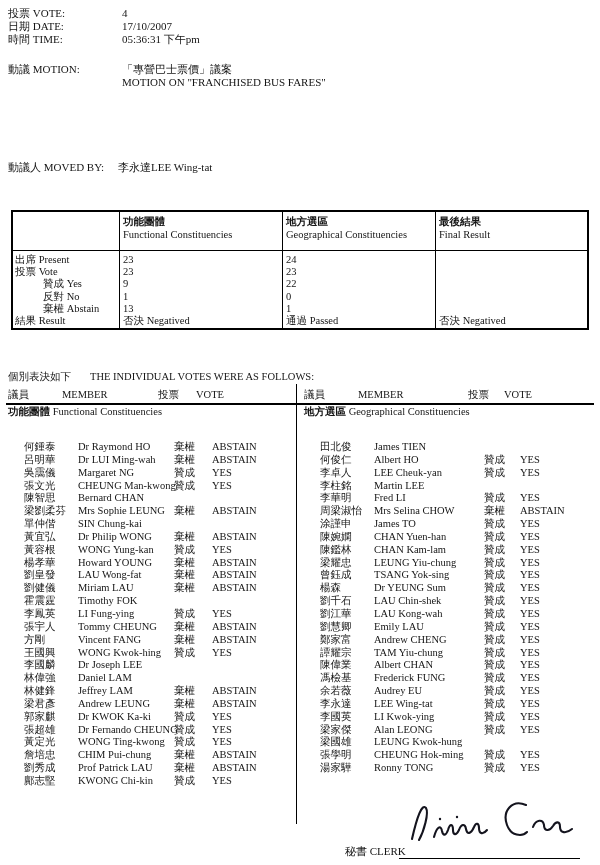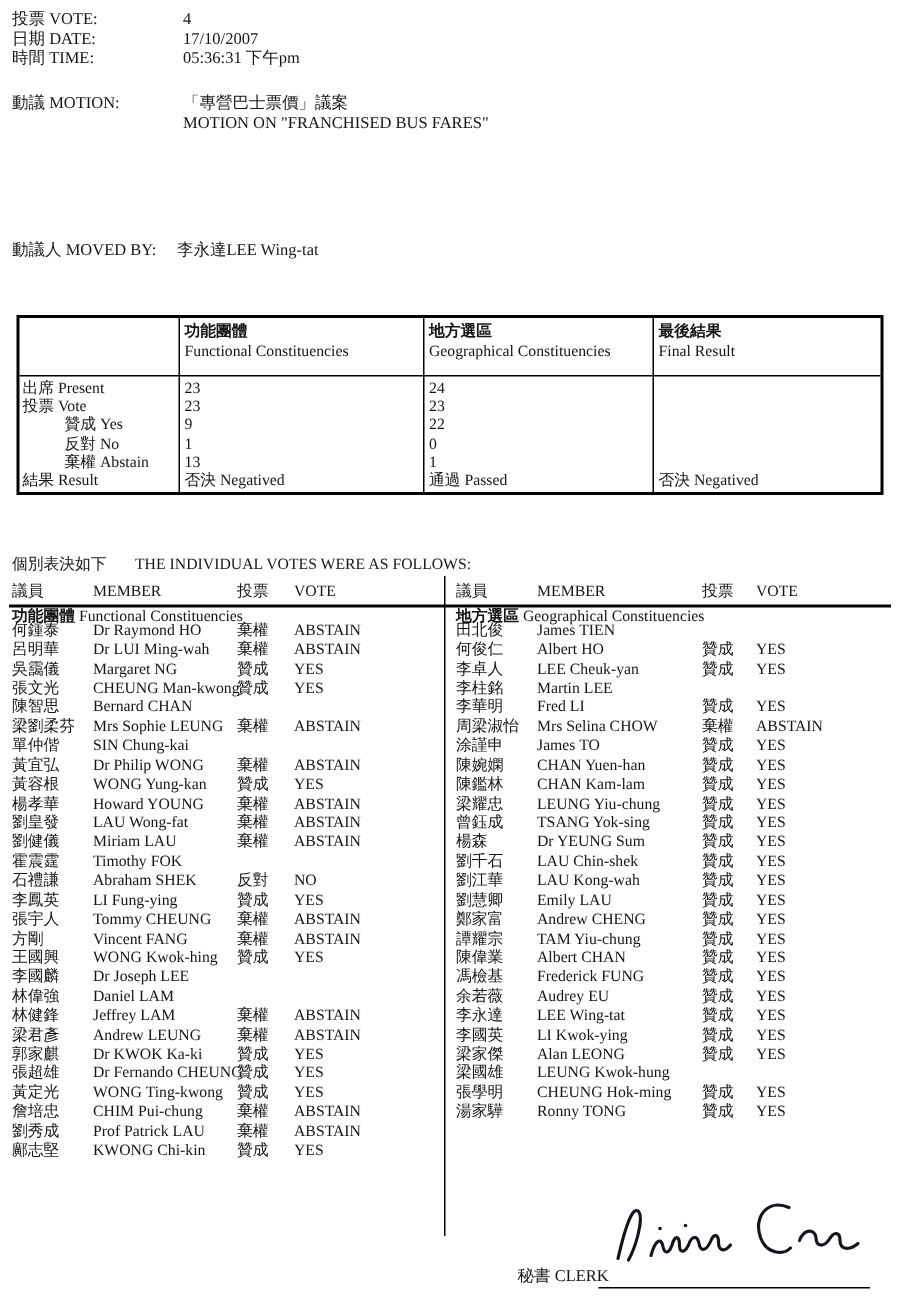--- a/index.html
+++ b/index.html
@@ -30,21 +30,21 @@
   .srow.indent .s-label{left:30px;}
   .s-fc{left:110px}.s-gc{left:273px}.s-fr{left:426px}
 
   
   .ind-title{position:absolute;top:371px;font-size:10.5px;white-space:nowrap;}
   .colhead{position:absolute;top:389px;font-size:10.5px;white-space:nowrap;text-align:right;}
   .head-rule{position:absolute;left:6px;top:403px;width:588px;border-top:2px solid #000;}
   .vdivider{position:absolute;left:296px;top:384px;height:440px;width:0;border-left:1.5px solid #000;}
   .group-title{position:absolute;top:406px;white-space:nowrap;}
   .group-title .zh{font-weight:bold;}
-  .mlist{position:absolute;top:415px;}
+  .mlist{position:absolute;top:441px;margin-left:16px;}
   #list-left{left:6px;width:288px;}
   #list-right{left:300px;width:294px;}
   .mrow{position:relative;height:12.85px;white-space:nowrap;}
   .mrow span{position:absolute;top:0;}
   #list-left .c-zh{left:2px}   #list-left .c-en{left:56px}
   #list-left .c-vzh{left:152px}#list-left .c-ven{left:190px}
   #list-right .c-zh{left:4px}  #list-right .c-en{left:58px}
   #list-right .c-vzh{left:168px}#list-right .c-ven{left:204px}
 
   
@@ -248,26 +248,20 @@
       <span class="c-ven">ABSTAIN</span>
     </div>
 
     <div class="mrow">
       <span class="c-zh">霍震霆</span>
       <span class="c-en">Timothy FOK</span>
       <span class="c-vzh"></span>
       <span class="c-ven"></span>
     </div>
 
-    <div class="mrow">
-      <span class="c-zh">石禮謙</span>
-      <span class="c-en">Abraham SHEK</span>
-      <span class="c-vzh">反對</span>
-      <span class="c-ven">NO</span>
-    </div>
 
     <div class="mrow">
       <span class="c-zh">李鳳英</span>
       <span class="c-en">LI Fung-ying</span>
       <span class="c-vzh">贊成</span>
       <span class="c-ven">YES</span>
     </div>
 
     <div class="mrow">
       <span class="c-zh">張宇人</span>

